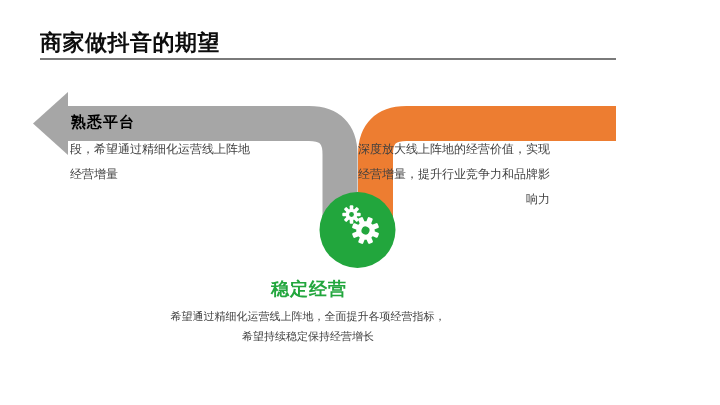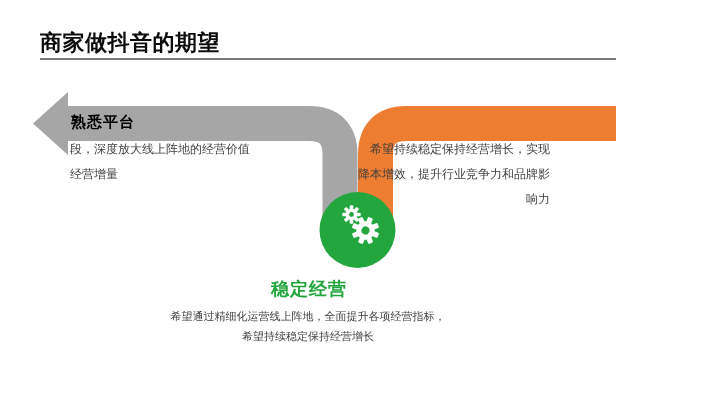--- a/index.html
+++ b/index.html
@@ -92,27 +92,27 @@
         <rect class="tooth" x="-2.6" y="-13.8" width="5.2" height="6.6" rx="1.2" transform="rotate(315)"></rect>
         <circle class="gbody" r="9.2"></circle>
         <circle class="hole" r="4"></circle>
       </g>
     </g>
   </svg>
 
   <div class="arrow-label left">熟悉平台</div>
 
   <div class="para left">
-    <div>段，深度放大线上阵地的经营价值</div>
+    <div>段，希望通过精细化运营线上阵地</div>
     <div>经营增量</div>
   </div>
 
   <div class="para right">
-    <div>希望持续稳定保持经营增长，实现</div>
-    <div>降本增效，提升行业竞争力和品牌影</div>
+    <div>深度放大线上阵地的经营价值，实现</div>
+    <div>经营增量，提升行业竞争力和品牌影</div>
     <div>响力</div>
   </div>
 
   <div class="center-label">稳定经营</div>
 
   <div class="center-para">
     <div>希望通过精细化运营线上阵地，全面提升各项经营指标，</div>
     <div>希望持续稳定保持经营增长</div>
   </div>
 

